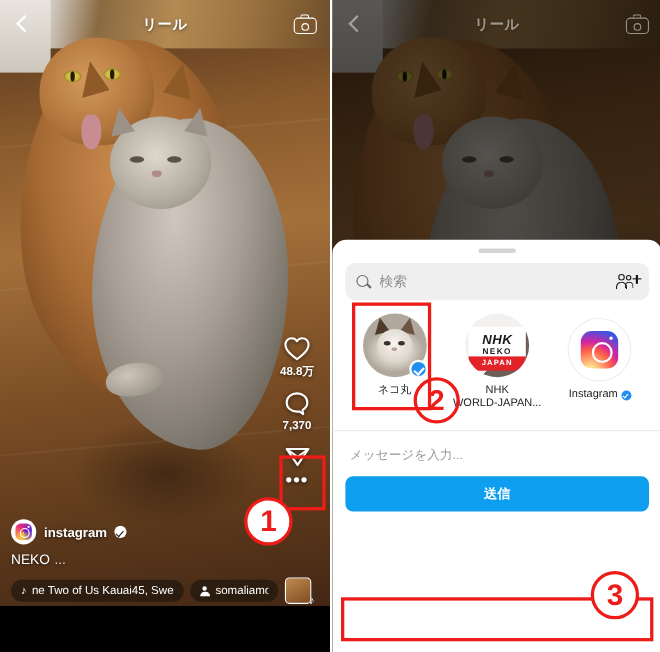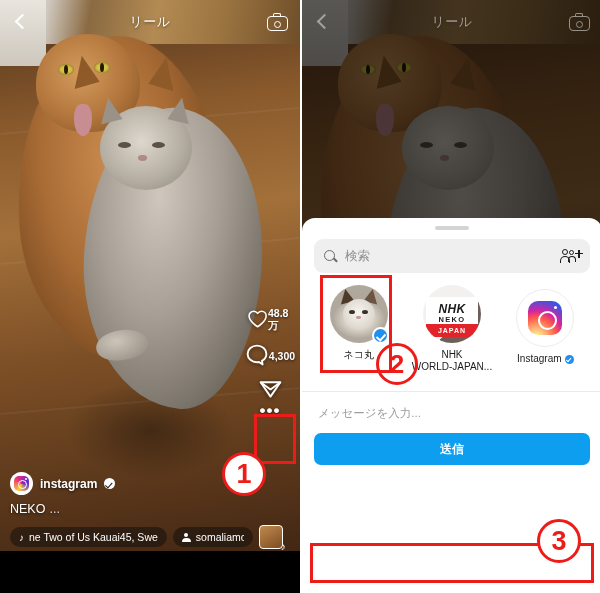--- a/index.html
+++ b/index.html
@@ -90,21 +90,21 @@
   }
 
   
   .topbar {
     position: absolute; top: 0; left: 0; width: 300px; height: 44px;
     display: flex; align-items: center; justify-content: space-between;
     padding: 0 12px; z-index: 6;
   }
   .topbar .title {
     position: absolute; left: 0; right: 0; text-align: center;
-    color: #fff; font-size: 13px; font-weight: 400;
+    color: #fff; font-size: 13px; font-weight: 700;
     text-shadow: 0 1px 3px rgba(0,0,0,.55);
     letter-spacing: .5px;
   }
   .icon-back { width: 18px; height: 18px; position: relative; z-index: 2; }
   .icon-back::before {
     content: ""; position: absolute; left: 5px; top: 3px;
     width: 9px; height: 9px;
     border-left: 2px solid #fff; border-bottom: 2px solid #fff;
     transform: rotate(45deg);
   }
@@ -121,21 +121,21 @@
     position: absolute; left: 6px; top: 0px; width: 8px; height: 4px;
     border: 1.8px solid #fff; border-bottom: none; border-radius: 2px 2px 0 0;
   }
 
   
   .rail {
     position: absolute; right: 8px; top: 305px; width: 44px;
     display: flex; flex-direction: column; align-items: center;
     z-index: 6;
   }
-  .rail-item { display:flex; flex-direction:row; align-items:center; margin-bottom: 10px; }
+  .rail-item { display:flex; flex-direction:column; align-items:center; margin-bottom: 10px; }
   .rail-count {
     color: #fff; font-size: 10.5px; font-weight: 700; margin-top: 2px;
     text-shadow: 0 1px 3px rgba(0,0,0,.7);
   }
   .svg-w { filter: drop-shadow(0 1px 2px rgba(0,0,0,.6)); display:block; }
   .dots-more {
     color: #fff; font-size: 17px; line-height: 8px; letter-spacing: 1px;
     font-weight: 700; text-shadow: 0 1px 3px rgba(0,0,0,.7);
     margin-top: 4px;
   }
@@ -420,21 +420,21 @@
       <div class="rail-item">
         <svg class="svg-w" width="26" height="24" viewBox="0 0 26 24">
           <path d="M13 21.5C13 21.5 2.5 14.8 2.5 8.3 2.5 4.9 5.1 2.5 8.2 2.5c2 0 3.8 1.1 4.8 2.7 1-1.6 2.8-2.7 4.8-2.7 3.1 0 5.7 2.4 5.7 5.8 0 6.5-10.5 13.2-10.5 13.2z" fill="none" stroke="#fff" stroke-width="1.9" stroke-linejoin="round"></path>
         </svg>
         <div class="rail-count">48.8万</div>
       </div>
       <div class="rail-item">
         <svg class="svg-w" width="24" height="24" viewBox="0 0 24 24">
           <path d="M12 2.6c-5.2 0-9.4 3.7-9.4 8.3 0 4.6 4.2 8.3 9.4 8.3 .7 0 1.4-.07 2-.2l3.6 2.4-.6-3.6c2.6-1.5 4.4-4 4.4-6.9 0-4.6-4.2-8.3-9.4-8.3z" fill="none" stroke="#fff" stroke-width="1.9" stroke-linejoin="round"></path>
         </svg>
-        <div class="rail-count">4,300</div>
+        <div class="rail-count">7,370</div>
       </div>
       <div class="rail-item" style="margin-bottom:2px">
         <svg class="svg-w" width="25" height="24" viewBox="0 0 25 24">
           <path d="M2.6 5.2 22.4 5.2 12.5 19.6z" fill="none" stroke="#fff" stroke-width="1.9" stroke-linejoin="round"></path>
           <path d="M2.6 5.2 12.5 12.4 22.4 5.2" fill="none" stroke="#fff" stroke-width="1.9" stroke-linejoin="round"></path>
         </svg>
       </div>
       <div class="dots-more">•••</div>
     </div>
     <div class="hl-share"></div>

